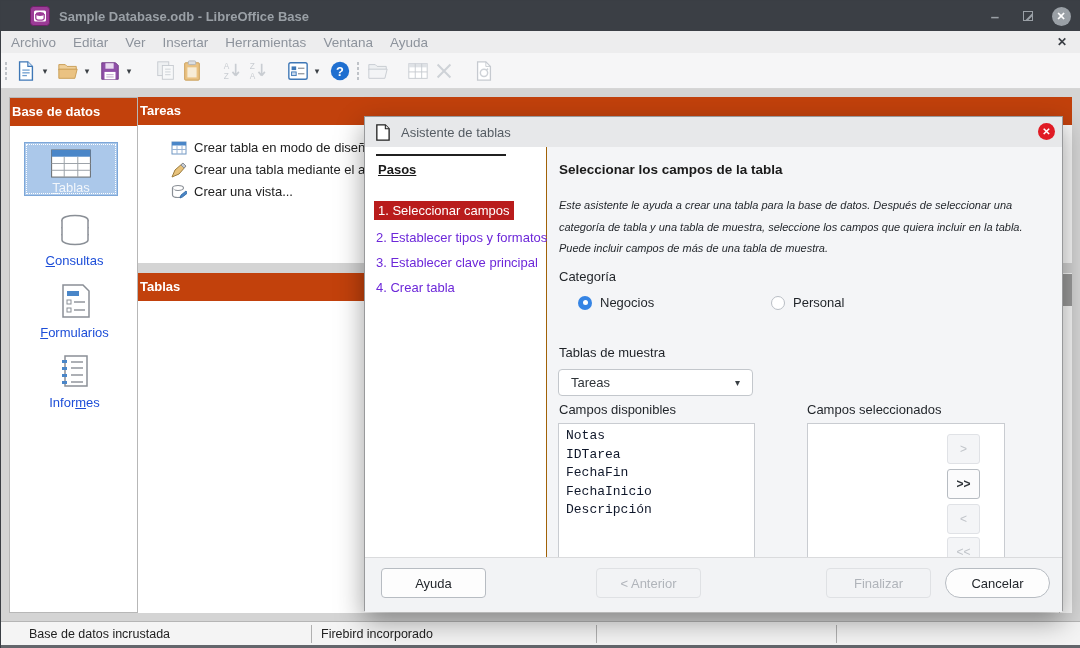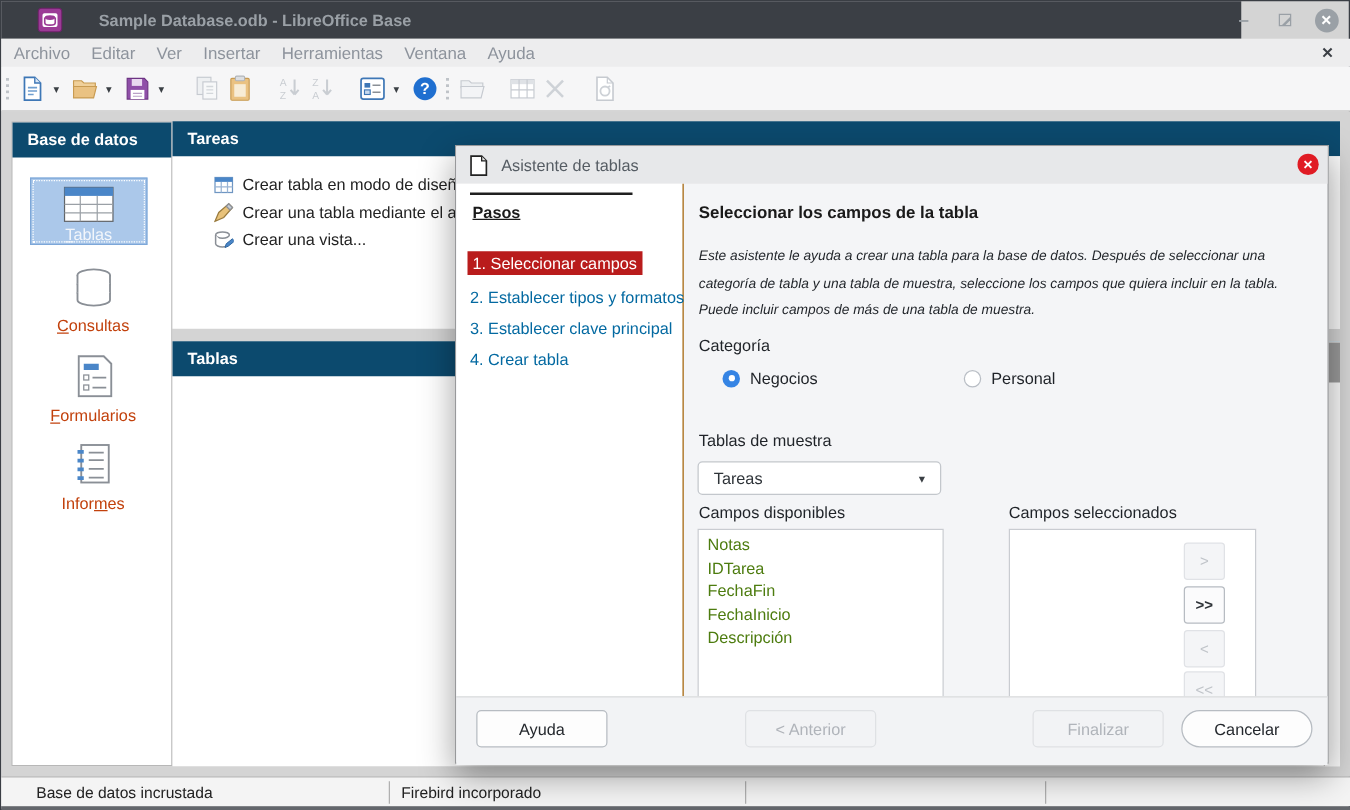--- a/index.html
+++ b/index.html
@@ -1,21 +1,21 @@
 <!DOCTYPE html>
 <html><head>
 <meta charset="utf-8">
 <style>
   * { margin:0; padding:0; box-sizing:border-box; }
   html,body { width:1080px; height:648px; overflow:hidden; }
   body { font-family:"Liberation Sans", sans-serif; font-size:13px; background:#d4d4d4; position:relative; }
   #window { position:absolute; inset:0; border:1px solid #3a3e44; }
 
   
-  #titlebar { position:absolute; left:0; top:0; width:992px; height:30px; background:#3b3f45; display:flex; align-items:center;gap:20px; }
+  #titlebar { position:absolute; left:0; top:0; width:1080px; height:30px; background:#3b3f45; display:flex; align-items:center; }
   #app-icon { margin-left:29px; width:20px; height:20px; }
   #title-text { margin-left:9px; color:#9aa0a6; font-weight:bold; font-size:13px; }
   .winctl { position:absolute; top:0; height:30px; display:flex; align-items:center; justify-content:center; color:#9aa0a6; }
   #btn-min { left:983px; width:22px; font-size:15px; font-weight:bold; }
   #btn-max { left:1016px; width:22px; }
   #btn-max .sq { width:10px; height:10px; border:1.6px solid #9aa0a6; position:relative; overflow:hidden; }
   #btn-max .sq::after { content:""; position:absolute; left:-2px; top:4px; width:16px; height:2px; background:#9aa0a6; transform:rotate(-45deg); }
   #btn-close { left:1048px; width:24px; }
   #btn-close .circ { width:19px; height:19px; border-radius:50%; background:#9aa0a6; color:#fff; font-size:11px; font-weight:bold; display:flex; align-items:center; justify-content:center; }
 
@@ -29,23 +29,23 @@
   .tb-handle { width:4px; height:20px; margin:0 5px 0 3px; background-image:radial-gradient(circle, #bfc3c8 1.2px, transparent 1.3px); background-size:4px 5px; background-repeat:repeat-y; }
   .tb-btn { width:26px; height:28px; display:flex; align-items:center; justify-content:center; }
   .tb-arrow { width:12px; font-size:9px; color:#3a3f44; display:flex; align-items:center; justify-content:center; margin-right:4px; }
   .tb-gap { width:14px; }
 
   
   #content { position:absolute; left:0; top:88px; width:1080px; height:532px; background:#d4d4d4; }
 
   
   #sidebar { position:absolute; left:8px; top:8px; width:129px; height:516px; background:#fff; border:1px solid #b7b7b7; }
-  .pane-header { height:28px; background:#0c4a6e; color:#fff; font-weight:bold; font-size:13px; line-height:28px; padding-left:12px; }
+  .pane-header { height:28px; background:#c2410c; color:#fff; font-weight:bold; font-size:13px; line-height:28px; padding-left:2px; }
   .sb-item { position:absolute; left:0; width:129px; text-align:center; }
-  .sb-label { font-size:13px; color:#c2410c; display:block; margin-top:4px; }
+  .sb-label { font-size:13px; color:#1d4ed8; display:block; margin-top:4px; }
   .sb-label .ak { text-decoration:underline; }
   #sb-tables-box { position:absolute; left:14px; top:44px; width:94px; height:54px; background:#abc8ea; border:1px solid #7da7d8; outline:1px dotted #ffffff; outline-offset:-3px; display:flex; flex-direction:column; align-items:center; justify-content:flex-start; padding-top:5px; }
   #sb-tables-box .sb-label { color:#f2f6fb; margin-top:1px; }
 
   
   #tasks-panel { position:absolute; left:137px; top:8px; width:934px; height:166px; background:#fff; }
   #tables-panel { position:absolute; left:137px; top:184px; width:934px; height:340px; background:#fff; }
   .task-row { display:flex; align-items:center; gap:7px; margin:5px 0 0 33px; height:17px; color:#222; font-size:13px; white-space:nowrap; }
   .v-scroll { position:absolute; right:0; width:13px; background:#fafafa; border-left:1px solid #c9c9c9; }
   #tasks-scroll { top:28px; bottom:0; }
@@ -62,21 +62,21 @@
   
   #dialog { position:absolute; left:363px; top:115px; width:699px; height:495px; background:#f4f5f7; border:1px solid #98999b; box-shadow:0 10px 26px rgba(0,0,0,.38); z-index:10; }
   #dlg-titlebar { position:absolute; left:0; top:0; width:100%; height:30px; background:#e7e8ea; display:flex; align-items:center; }
   #dlg-title { margin-left:10px; color:#555c63; font-weight:normal; font-size:13px; }
   #dlg-close { position:absolute; right:7px; top:6px; width:17px; height:17px; border-radius:50%; background:#e01b24; color:#fff; font-size:10px; font-weight:bold; display:flex; align-items:center; justify-content:center; }
   #dlg-doc-icon { margin-left:9px; width:17px; height:17px; }
 
   #steps-pane { position:absolute; left:0; top:30px; width:182px; height:410px; background:#fff; border-right:1px solid #a16207; }
   #steps-topline { position:absolute; left:11px; top:7px; width:130px; height:2px; background:#202020; }
   #steps-header { position:absolute; left:13px; top:15px; font-weight:bold; text-decoration:underline; color:#1a1a1a; }
-  .step-item { position:absolute; left:11px; font-size:13px; color:#0369a1; white-space:nowrap; }
+  .step-item { position:absolute; left:11px; font-size:13px; color:#6d28d9; white-space:nowrap; }
   .step-item.sel { background:#b91c1c; color:#fff; padding:2px 4px; left:9px; }
 
   #dlg-content { position:absolute; left:182px; top:30px; width:517px; height:410px; }
   #dlg-heading { position:absolute; left:12px; top:15px; font-weight:bold; color:#1a1a1a; font-size:13.5px; }
   #dlg-desc { position:absolute; left:12px; top:48px; width:492px; color:#1f2328; font-size:11px; line-height:21.5px;font-style:italic; }
   #lbl-category { position:absolute; left:12px; top:122px; color:#1f2328; }
   .radio-row { position:absolute; top:148px; display:flex; align-items:center; gap:8px; }
   #radio-business-row { left:31px; }
   #radio-personal-row { left:224px; }
   .radio { width:14px; height:14px; border-radius:50%; }
@@ -86,21 +86,21 @@
   .radio-label { color:#1f2328; }
   #lbl-sample { position:absolute; left:12px; top:198px; color:#1f2328; }
   #dropdown { position:absolute; left:11px; top:222px; width:195px; height:27px; background:#fff; border:1px solid #c3c7cc; border-radius:4px; display:flex; align-items:center; }
   #dropdown .val { margin-left:12px; color:#2e3338; }
   #dropdown .arr { position:absolute; right:12px; font-size:10px; color:#3a3f44; }
   #lbl-available { position:absolute; left:12px; top:255px; color:#1f2328; }
   #lbl-selected { position:absolute; left:260px; top:255px; color:#1f2328; }
   .listbox { position:absolute; top:276px; height:154px; background:#fff; border:1px solid #c9ccd1; padding:3px 0; }
   #list-available { left:11px; width:197px; }
   #list-selected { left:260px; width:198px; }
-  .list-item { padding:0 7px; height:18.5px; line-height:18.5px; color:#4d7c0f; font-size:13px; }
+  .list-item { padding:0 7px; height:18.5px; line-height:18.5px; color:#0f172a; font-size:13px;font-family:Liberation Mono, monospace; }
   .mini-btn { position:absolute; width:33px; height:30px; border-radius:3px; display:flex; align-items:center; justify-content:center; font-size:12px; background:#f4f5f7; }
   .mini-btn.en { border:1px solid #b7bcc2; color:#2e3338; font-weight:bold; background:#fbfbfc; }
   .mini-btn.dis { border:1px solid #e0e2e6; color:#c0c4c9; }
   #btn-add { left:400px; top:287px; } #btn-add-all { left:400px; top:322px; }
   #btn-remove { left:400px; top:357px; } #btn-remove-all { left:400px; top:390px; }
 
   #dlg-buttons { position:absolute; left:0; top:440px; width:100%; height:55px; background:#f2f3f5; border-top:1px solid #dadbdd; }
   .dlg-btn { position:absolute; top:10px; width:105px; height:30px; border-radius:4px; display:flex; align-items:center; justify-content:center; font-size:13px; }
   .dlg-btn.en { background:#fdfdfd; border:1px solid #b7bcc2; color:#24282d; }
   .dlg-btn.dis { background:#f2f3f5; border:1px solid #dfe1e4; color:#b0b4ba; }

